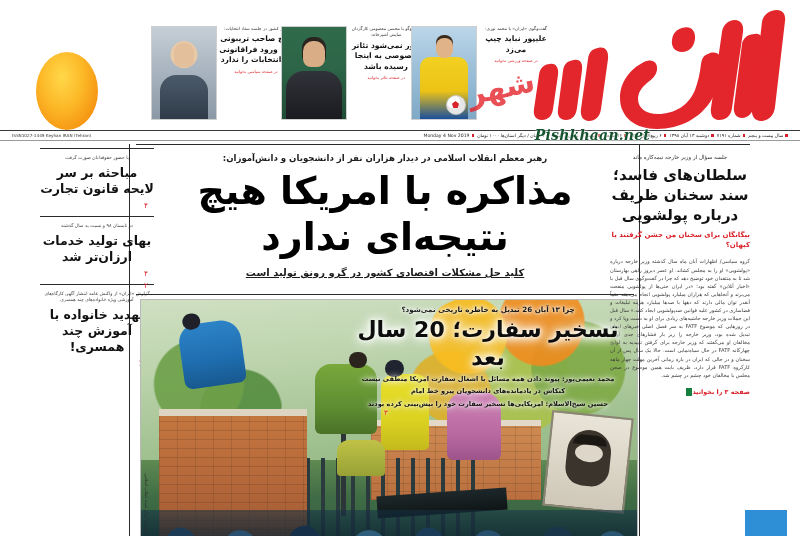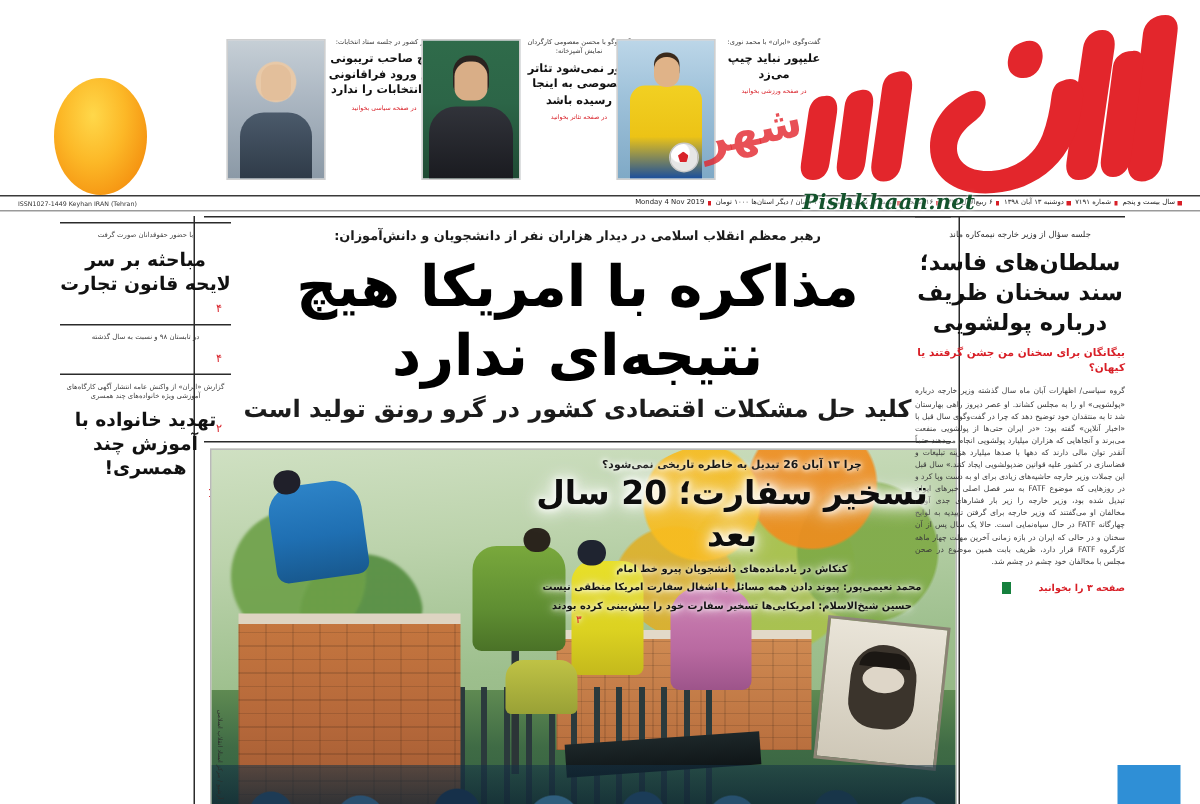--- a/index.html
+++ b/index.html
@@ -118,21 +118,21 @@
 
   
   .col-center{position:absolute;left:130px;top:0;width:510px;height:392px;box-sizing:border-box;
     padding:0 6px;direction:rtl;}
   .col-center .rule-top{border-top:1.4px solid #2b2b2b;}
   .lead{padding-top:7px;text-align:center;}
   .lead .over{font-size:8.6px;line-height:12px;font-weight:bold;color:#1c1c1c;text-align:center;}
   .lead .main-hd{
     font-size:38px;line-height:46px;font-weight:bold;color:#000;margin-top:4px;letter-spacing:-.3px;
   }
-  .lead .sub-hd{font-size:16px;line-height:15px;font-weight:bold;color:#1c1c1c;margin-top:5px;}
+  .lead .sub-hd{font-size:10px;line-height:15px;font-weight:bold;color:#1c1c1c;margin-top:5px;text-decoration:underline;}
   .lead .pg{font-size:7.5px;color:#d81e26;text-align:left;padding-left:8px;margin-top:1px;}
 
   .feature{position:relative;margin-top:4px;height:262px;border-top:1px solid #2b2b2b;}
 
   .art{
     position:absolute;left:4px;top:4px;width:496px;height:256px;overflow:hidden;
     border:1px solid #b9b9b9;background:#cfd8c4;
   }
   .art-sky{position:absolute;inset:0;
     background:linear-gradient(175deg,#cfe0c2 0%,#bcd3ac 25%,#9dbf8d 55%,#86ab79 100%);}
@@ -223,21 +223,21 @@
 
   
   .col-right{position:absolute;left:600px;top:0;width:160px;height:464px;box-sizing:border-box;
     padding:0 10px;direction:rtl;}
   .col-right .rule-top{border-top:1.4px solid #2b2b2b;}
   .r-kick{font-size:5.6px;line-height:8.4px;color:#2f2f2f;text-align:center;margin-top:8px;}
   .r-head{font-size:15px;line-height:20px;font-weight:bold;color:#111;text-align:center;margin-top:4px;}
   .r-red{font-size:7px;line-height:10px;color:#d81e26;font-weight:bold;text-align:right;margin-top:5px;}
   .r-body{font-size:5.1px;line-height:8.1px;color:#3a3a3a;text-align:justify;margin-top:7px;}
   .r-cont{font-size:6.4px;color:#d81e26;font-weight:bold;margin-top:7px;
-    border-left:6px solid #15803d;display:inline-block;padding-left:18px;}
+    border-left:6px solid #15803d;display:inline-block;}
 
   .sep-v{position:absolute;top:0;width:1px;height:392px;background:#2b2b2b;}
   .sep-left{left:129px;}
   .sep-right{left:639px;}
 
   .blue-tab{position:absolute;left:745px;bottom:0;width:42px;height:26px;background:#2f8fd6;}
 </style>
 </head>
 <body>
 
@@ -342,20 +342,21 @@
       <div class="rule-top"></div>
 
       <div class="idx">
         <div class="kick">با حضور حقوقدانان صورت گرفت</div>
         <div class="hd">مباحثه بر سر لایحه قانون تجارت</div>
         <div class="pg">۴</div>
       </div>
 
       <div class="idx">
         <div class="kick">در تابستان ۹۸ و نسبت به سال گذشته</div>
+        <div class="hd">بهای تولید خدمات ارزان‌تر شد</div>
         <div class="pg">۴</div>
       </div>
 
       <div class="idx">
         <div class="kick">گزارش «ایران» از واکنش عامه انتشار آگهی کارگاه‌های آموزشی ویژه خانواده‌های چند همسری</div>
         <div class="hd">تهدید خانواده با آموزش چند همسری!</div>
         <div class="pg">13</div>
       </div>
 
 
@@ -390,22 +391,22 @@
           <div class="art-banner">
             <div class="face"></div>
           </div>
           <div class="art-crowd"></div>
           <div class="art-credit">عکس: آرشیو / مرکز اسناد انقلاب اسلامی</div>
         </div>
 
         <div class="featbox">
           <div class="fk">چرا ۱۳ آبان 26 تبدیل به خاطره تاریخی نمی‌شود؟</div>
           <div class="fh">تسخیر سفارت؛ 20 سال بعد</div>
+          <div class="fl">محمد نعیمی‌پور: پیوند دادن همه مسائل با اشغال سفارت امریکا منطقی نیست</div>
           <div class="fl">کنکاش در یادمانده‌های دانشجویان پیرو خط امام</div>
-          <div class="fl">محمد نعیمی‌پور: پیوند دادن همه مسائل با اشغال سفارت امریکا منطقی نیست</div>
           <div class="fl">حسین شیخ‌الاسلام: امریکایی‌ها تسخیر سفارت خود را بیش‌بینی کرده بودند</div>
           <div class="fpg">۳</div>
         </div>
       </div>
     </div>
 
     <div class="col-right">
       <div class="rule-top"></div>
       <div class="r-kick">جلسه سؤال از وزیر خارجه نیمه‌کاره ماند</div>
       <div class="r-head">سلطان‌های فاسد؛ سند سخنان ظریف درباره پولشویی</div>

